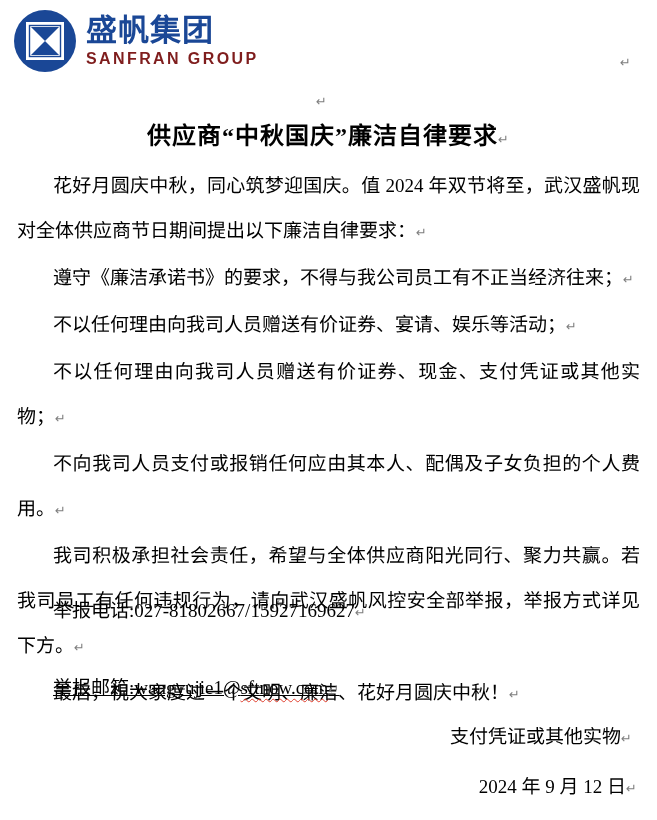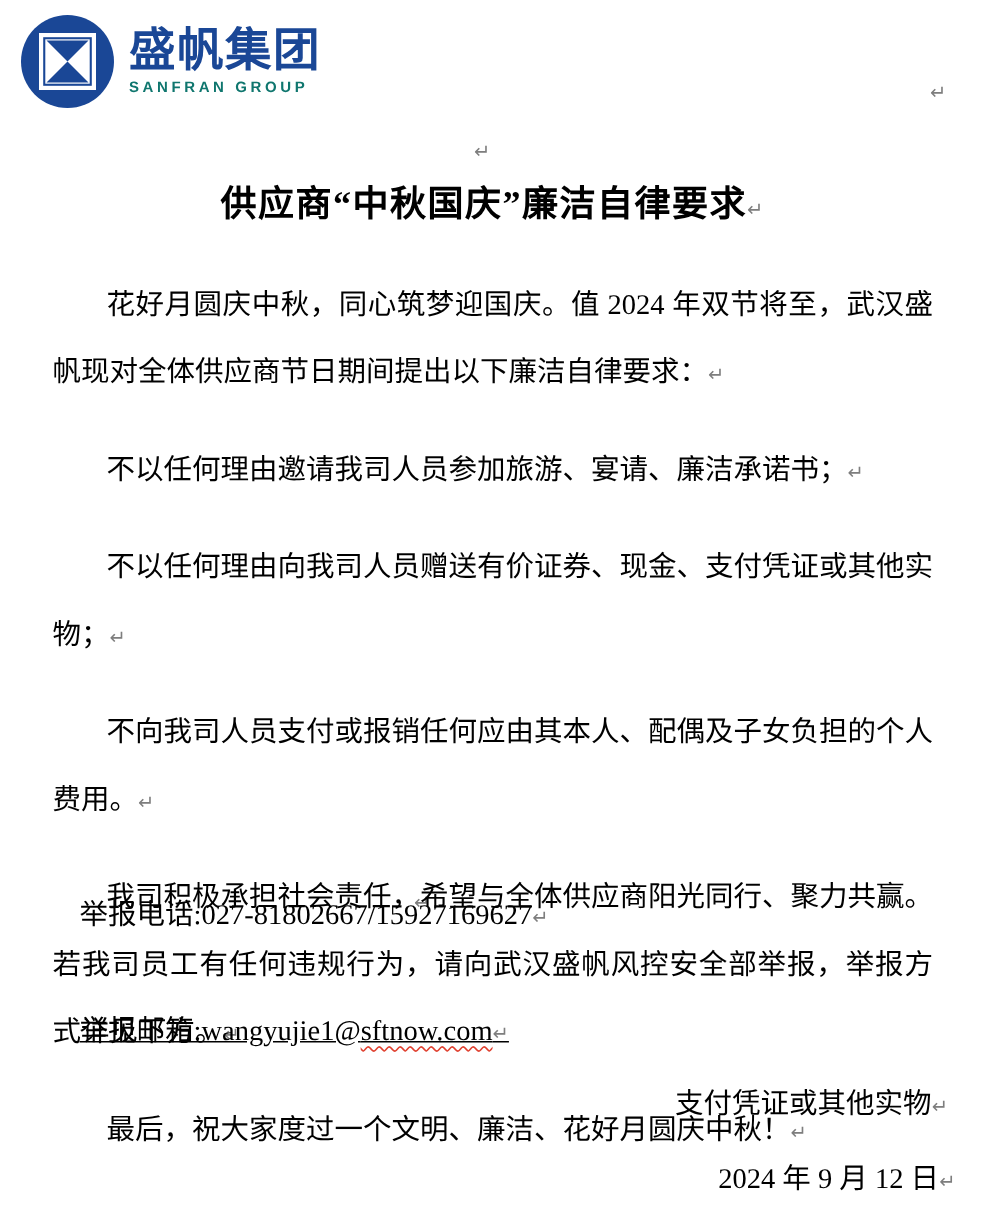--- a/index.html
+++ b/index.html
@@ -19,22 +19,22 @@
   }
   .logo-mark { width:62px; height:62px; display:block; }
   .logo-text { display:flex; flex-direction:column; }
   .logo-text-cn {
     font-family:"Liberation Sans","DejaVu Sans",sans-serif;
     font-weight:bold; font-size:31px; line-height:1.05;
     color:#1a4796; letter-spacing:1px;
   }
   .logo-text-en {
     font-family:"Liberation Sans","DejaVu Sans",sans-serif;
-    font-weight:bold; font-size:10px; line-height:1;
-    color:#0f766e; letter-spacing:2.4px; margin-top:3px;
+    font-weight:bold; font-size:16px; line-height:1;
+    color:#7f1d1d; letter-spacing:2.4px; margin-top:3px;
   }
 
   
   .pm {
     color:#7e7e7e; font-size:13px;
     font-family:"DejaVu Sans",sans-serif;
     font-weight:normal;
   }
   .pm-float { position:absolute; }
 
@@ -45,21 +45,21 @@
     font-size:24px; font-weight:bold;
     letter-spacing:1px;
   }
 
   
   .doc-body {
     position:absolute; top:163px; left:17px; width:623px;
     font-size:19px; line-height:45px;
   }
   .doc-body p {
-    margin:18px; text-indent:36px; text-align:justify;
+    margin:0; text-indent:36px; text-align:justify;
   }
 
   .contact-line {
     position:absolute; left:17px; width:623px;
     font-size:19px; line-height:45px; text-indent:36px;
   }
   .contact-phone { top:588px; }
   .contact-email { top:665px;text-decoration:underline; }
   .spell-flag {
     text-decoration:underline wavy #e0402f;
@@ -98,21 +98,22 @@
   <span class="pm pm-float" style="top:55px; left:620px;">↵</span>
   <span class="pm pm-float" style="top:94px; left:316px;">↵</span>
   <span class="pm pm-float" style="top:595px; left:276px;">↵</span>
 
   <div class="doc-title">
     <span>供应商“中秋国庆”廉洁自律要求</span><span class="pm">↵</span>
   </div>
 
   <div class="doc-body">
     <p><span>花好月圆庆中秋，同心筑梦迎国庆。值 2024 年双节将至，武汉盛帆现对全体供应商节日期间提出以下廉洁自律要求：</span><span class="pm">↵</span></p>
-    <p><span>不以任何理由邀请我司人员参加旅游、宴请、廉洁承诺书；</span><span class="pm">↵</span></p>
+    <p><span>遵守《廉洁承诺书》的要求，不得与我公司员工有不正当经济往来；</span><span class="pm">↵</span></p>
+    <p><span>不以任何理由向我司人员赠送有价证券、宴请、娱乐等活动；</span><span class="pm">↵</span></p>
     <p><span>不以任何理由向我司人员赠送有价证券、现金、支付凭证或其他实物；</span><span class="pm">↵</span></p>
     <p><span>不向我司人员支付或报销任何应由其本人、配偶及子女负担的个人费用。</span><span class="pm">↵</span></p>
     <p><span>我司积极承担社会责任，希望与全体供应商阳光同行、聚力共赢。若我司员工有任何违规行为，请向武汉盛帆风控安全部举报，举报方式详见下方。</span><span class="pm">↵</span></p>
     <p><span>最后，祝大家度过一个文明、廉洁、花好月圆庆中秋！</span><span class="pm">↵</span></p>
   </div>
 
   <div class="contact-line contact-phone">
     <span>举报电话:027-81802667/15927169627</span><span class="pm">↵</span>
   </div>
   <div class="contact-line contact-email">

